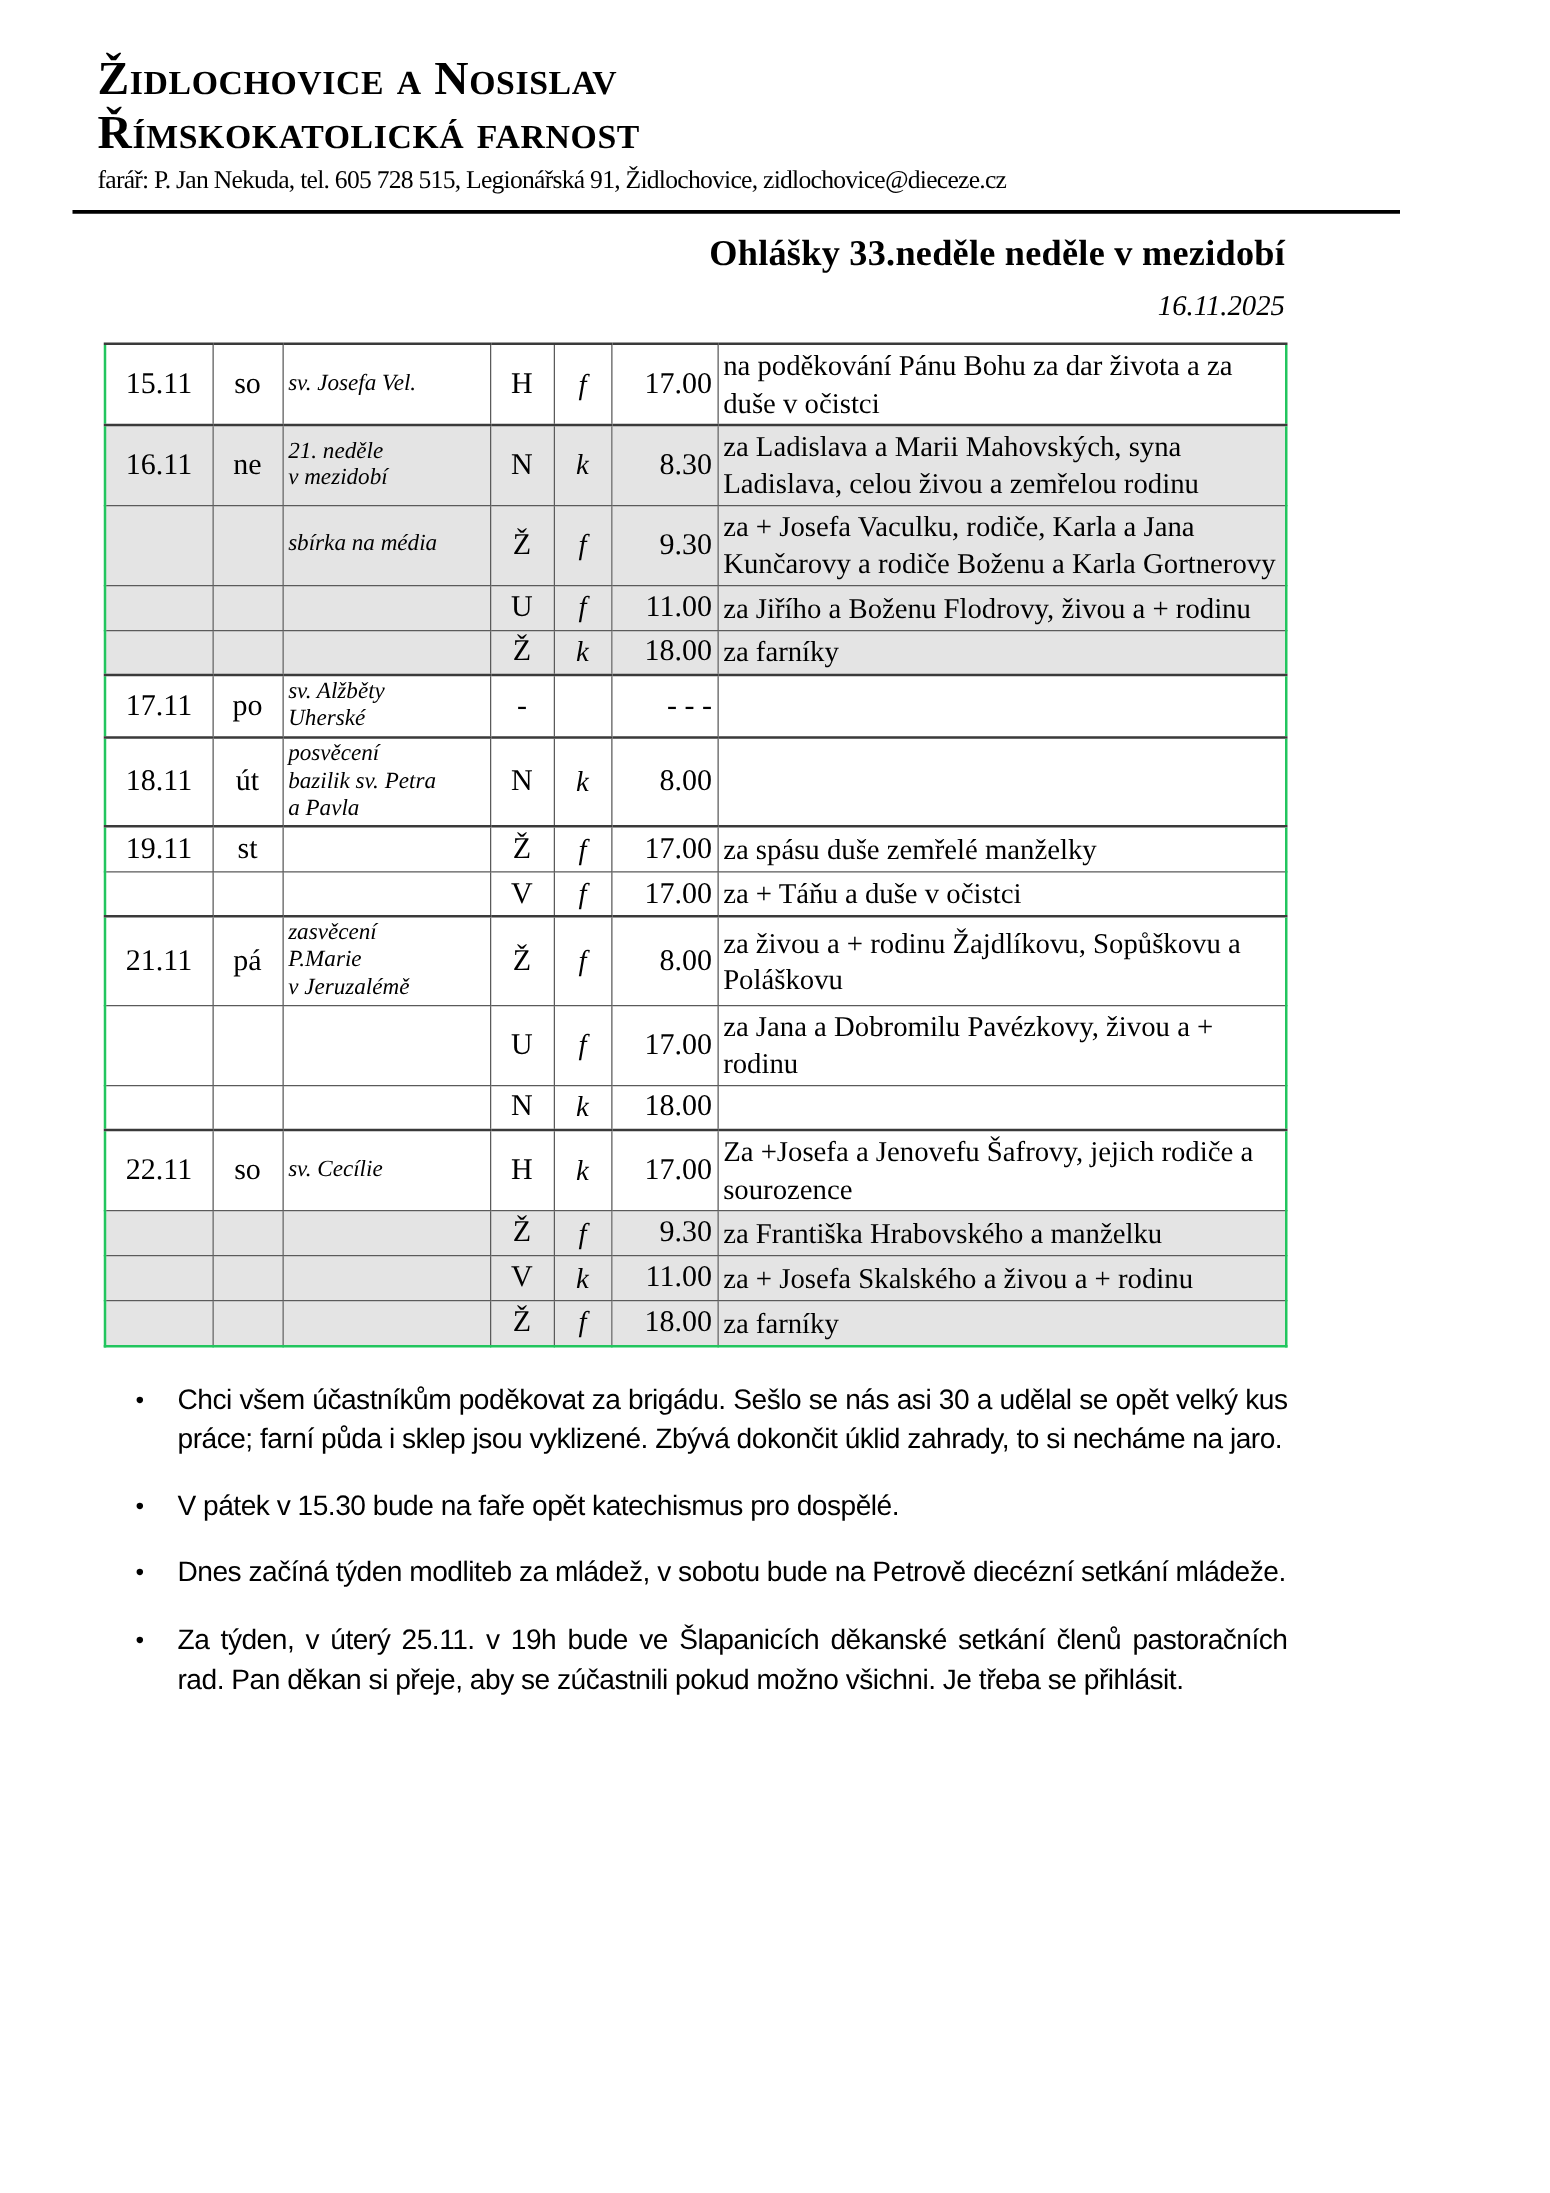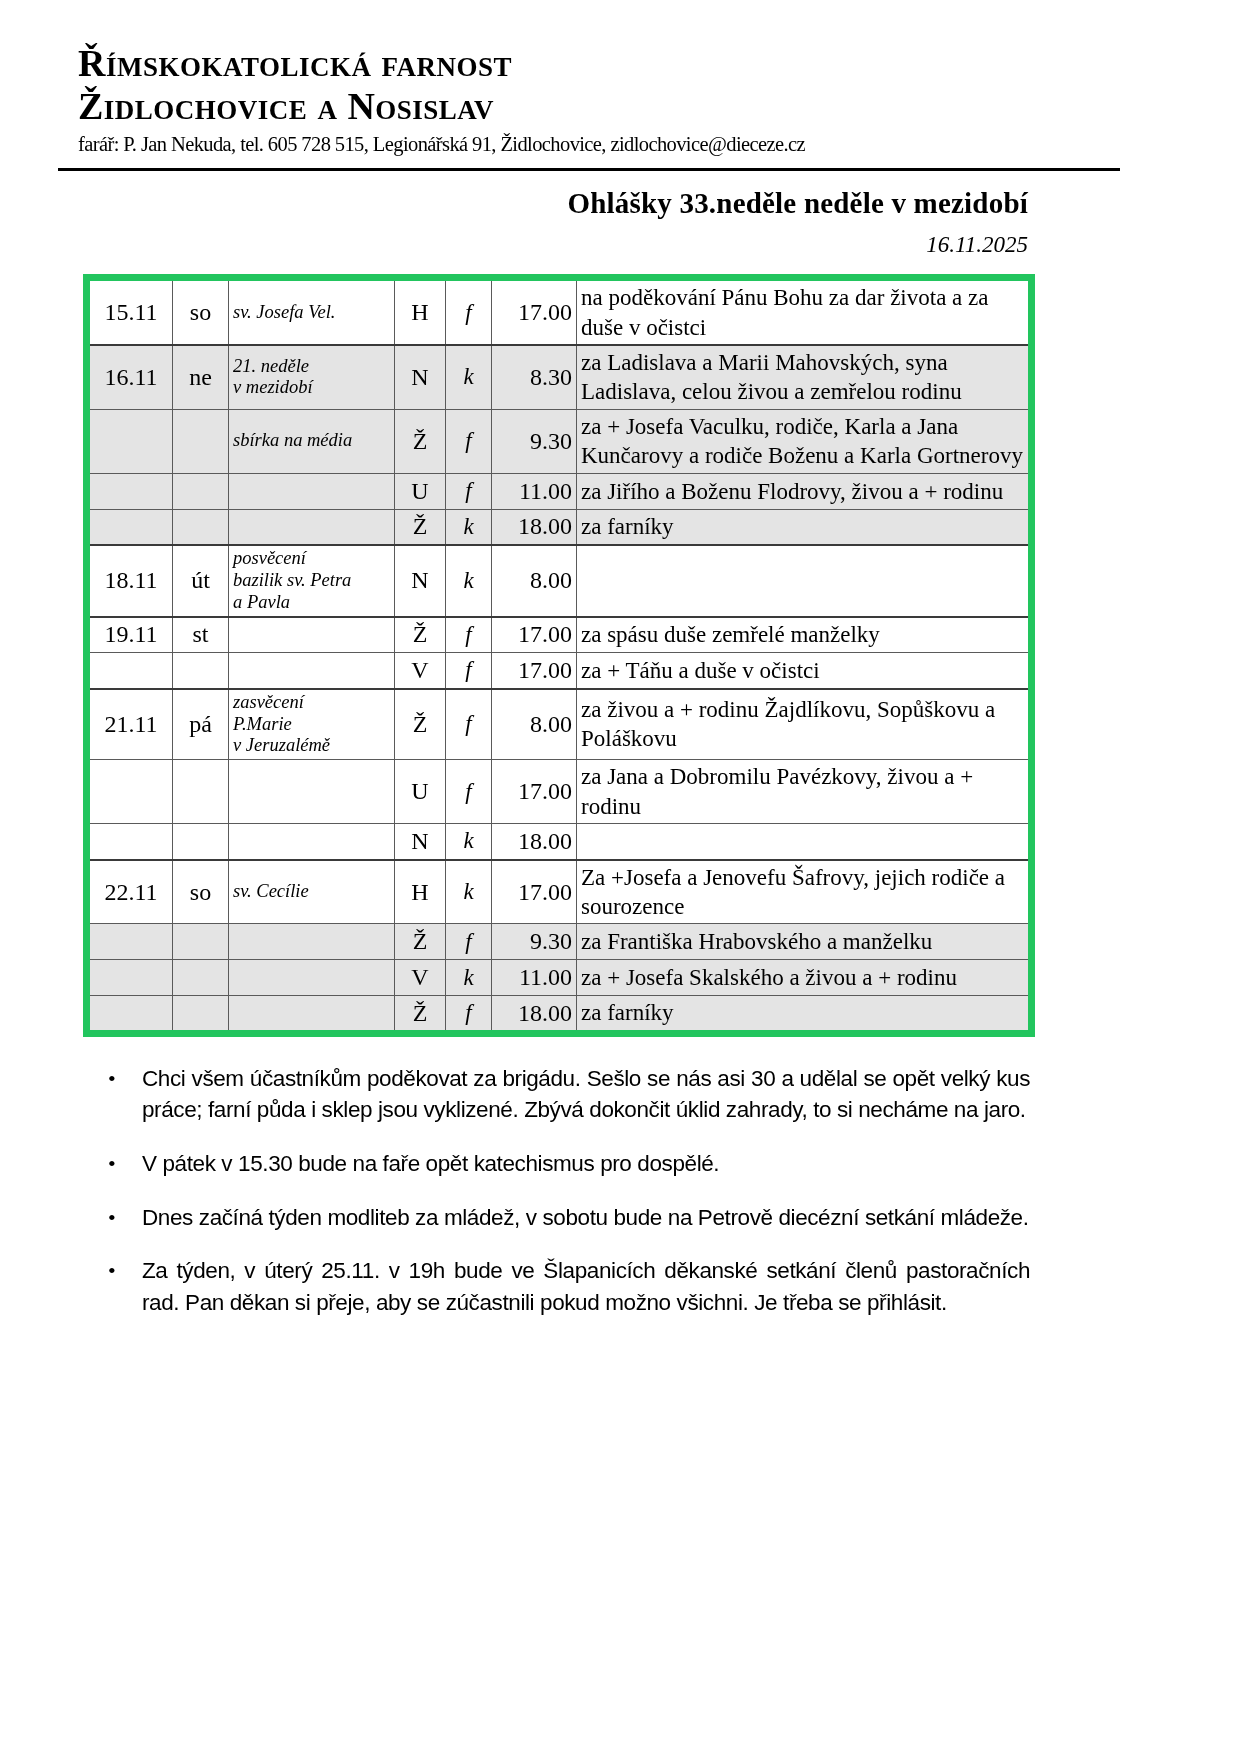--- a/index.html
+++ b/index.html
@@ -33,21 +33,21 @@
   .title-block { margin-left: 60px; width: 968px; text-align: right; }
   .doc-title {
     font-weight: bold; font-size: 29px; margin-top: 16px; letter-spacing: 0.2px;
   }
   .doc-date { font-style: italic; font-size: 23px; margin-top: 12px; }
 
   
   table.schedule {
     margin: 16px 0 0 83px; width: 945px;
     border-collapse: collapse; table-layout: fixed;
-    border: 7px solid #22c55e;
+    border: 2px solid #22c55e;
   }
   table.schedule td {
     border: 1px solid #5a5a5a;
     padding: 2px 4px;
     vertical-align: middle;
     overflow: hidden;
   }
   tr.group td { border-top: 2px solid #3a3a3a; }
   tr.shaded td { background: var(--shade); }
   td.c-date   { text-align: center; font-size: 24px; }
@@ -72,22 +72,22 @@
     font-size: 22.5px; line-height: 1.4; letter-spacing: -0.4px;
     text-align: justify;
   }
 </style>
 </head>
 <body>
 
 <div class="page">
 
   <div class="header">
+    <div class="parish-name">Židlochovice a Nosislav</div>
     <div class="parish-name">Římskokatolická farnost</div>
-    <div class="parish-name">Židlochovice a Nosislav</div>
     <div class="contact-line">farář: P. Jan Nekuda, tel. 605 728 515, Legionářská 91, Židlochovice, zidlochovice@dieceze.cz</div>
   </div>
 
   <div class="rule"></div>
 
   <div class="title-block">
     <div class="doc-title">Ohlášky 33.neděle neděle v mezidobí</div>
     <div class="doc-date">16.11.2025</div>
   </div>
 
@@ -142,20 +142,30 @@
         <tr class="shaded">
           <td class="c-date"></td>
           <td class="c-day"></td>
           <td class="c-feast"></td>
           <td class="c-church">Ž</td>
           <td class="c-priest">k</td>
           <td class="c-time">18.00</td>
           <td class="c-int">za farníky</td>
         </tr>
         <tr class="group">
+          <td class="c-date">17.11</td>
+          <td class="c-day">po</td>
+          <td class="c-feast">sv. Alžběty
+Uherské</td>
+          <td class="c-church">-</td>
+          <td class="c-priest"></td>
+          <td class="c-time">- - -</td>
+          <td class="c-int"></td>
+        </tr>
+        <tr class="group">
           <td class="c-date">18.11</td>
           <td class="c-day">út</td>
           <td class="c-feast">posvěcení
 bazilik sv. Petra
 a Pavla</td>
           <td class="c-church">N</td>
           <td class="c-priest">k</td>
           <td class="c-time">8.00</td>
           <td class="c-int"></td>
         </tr>

